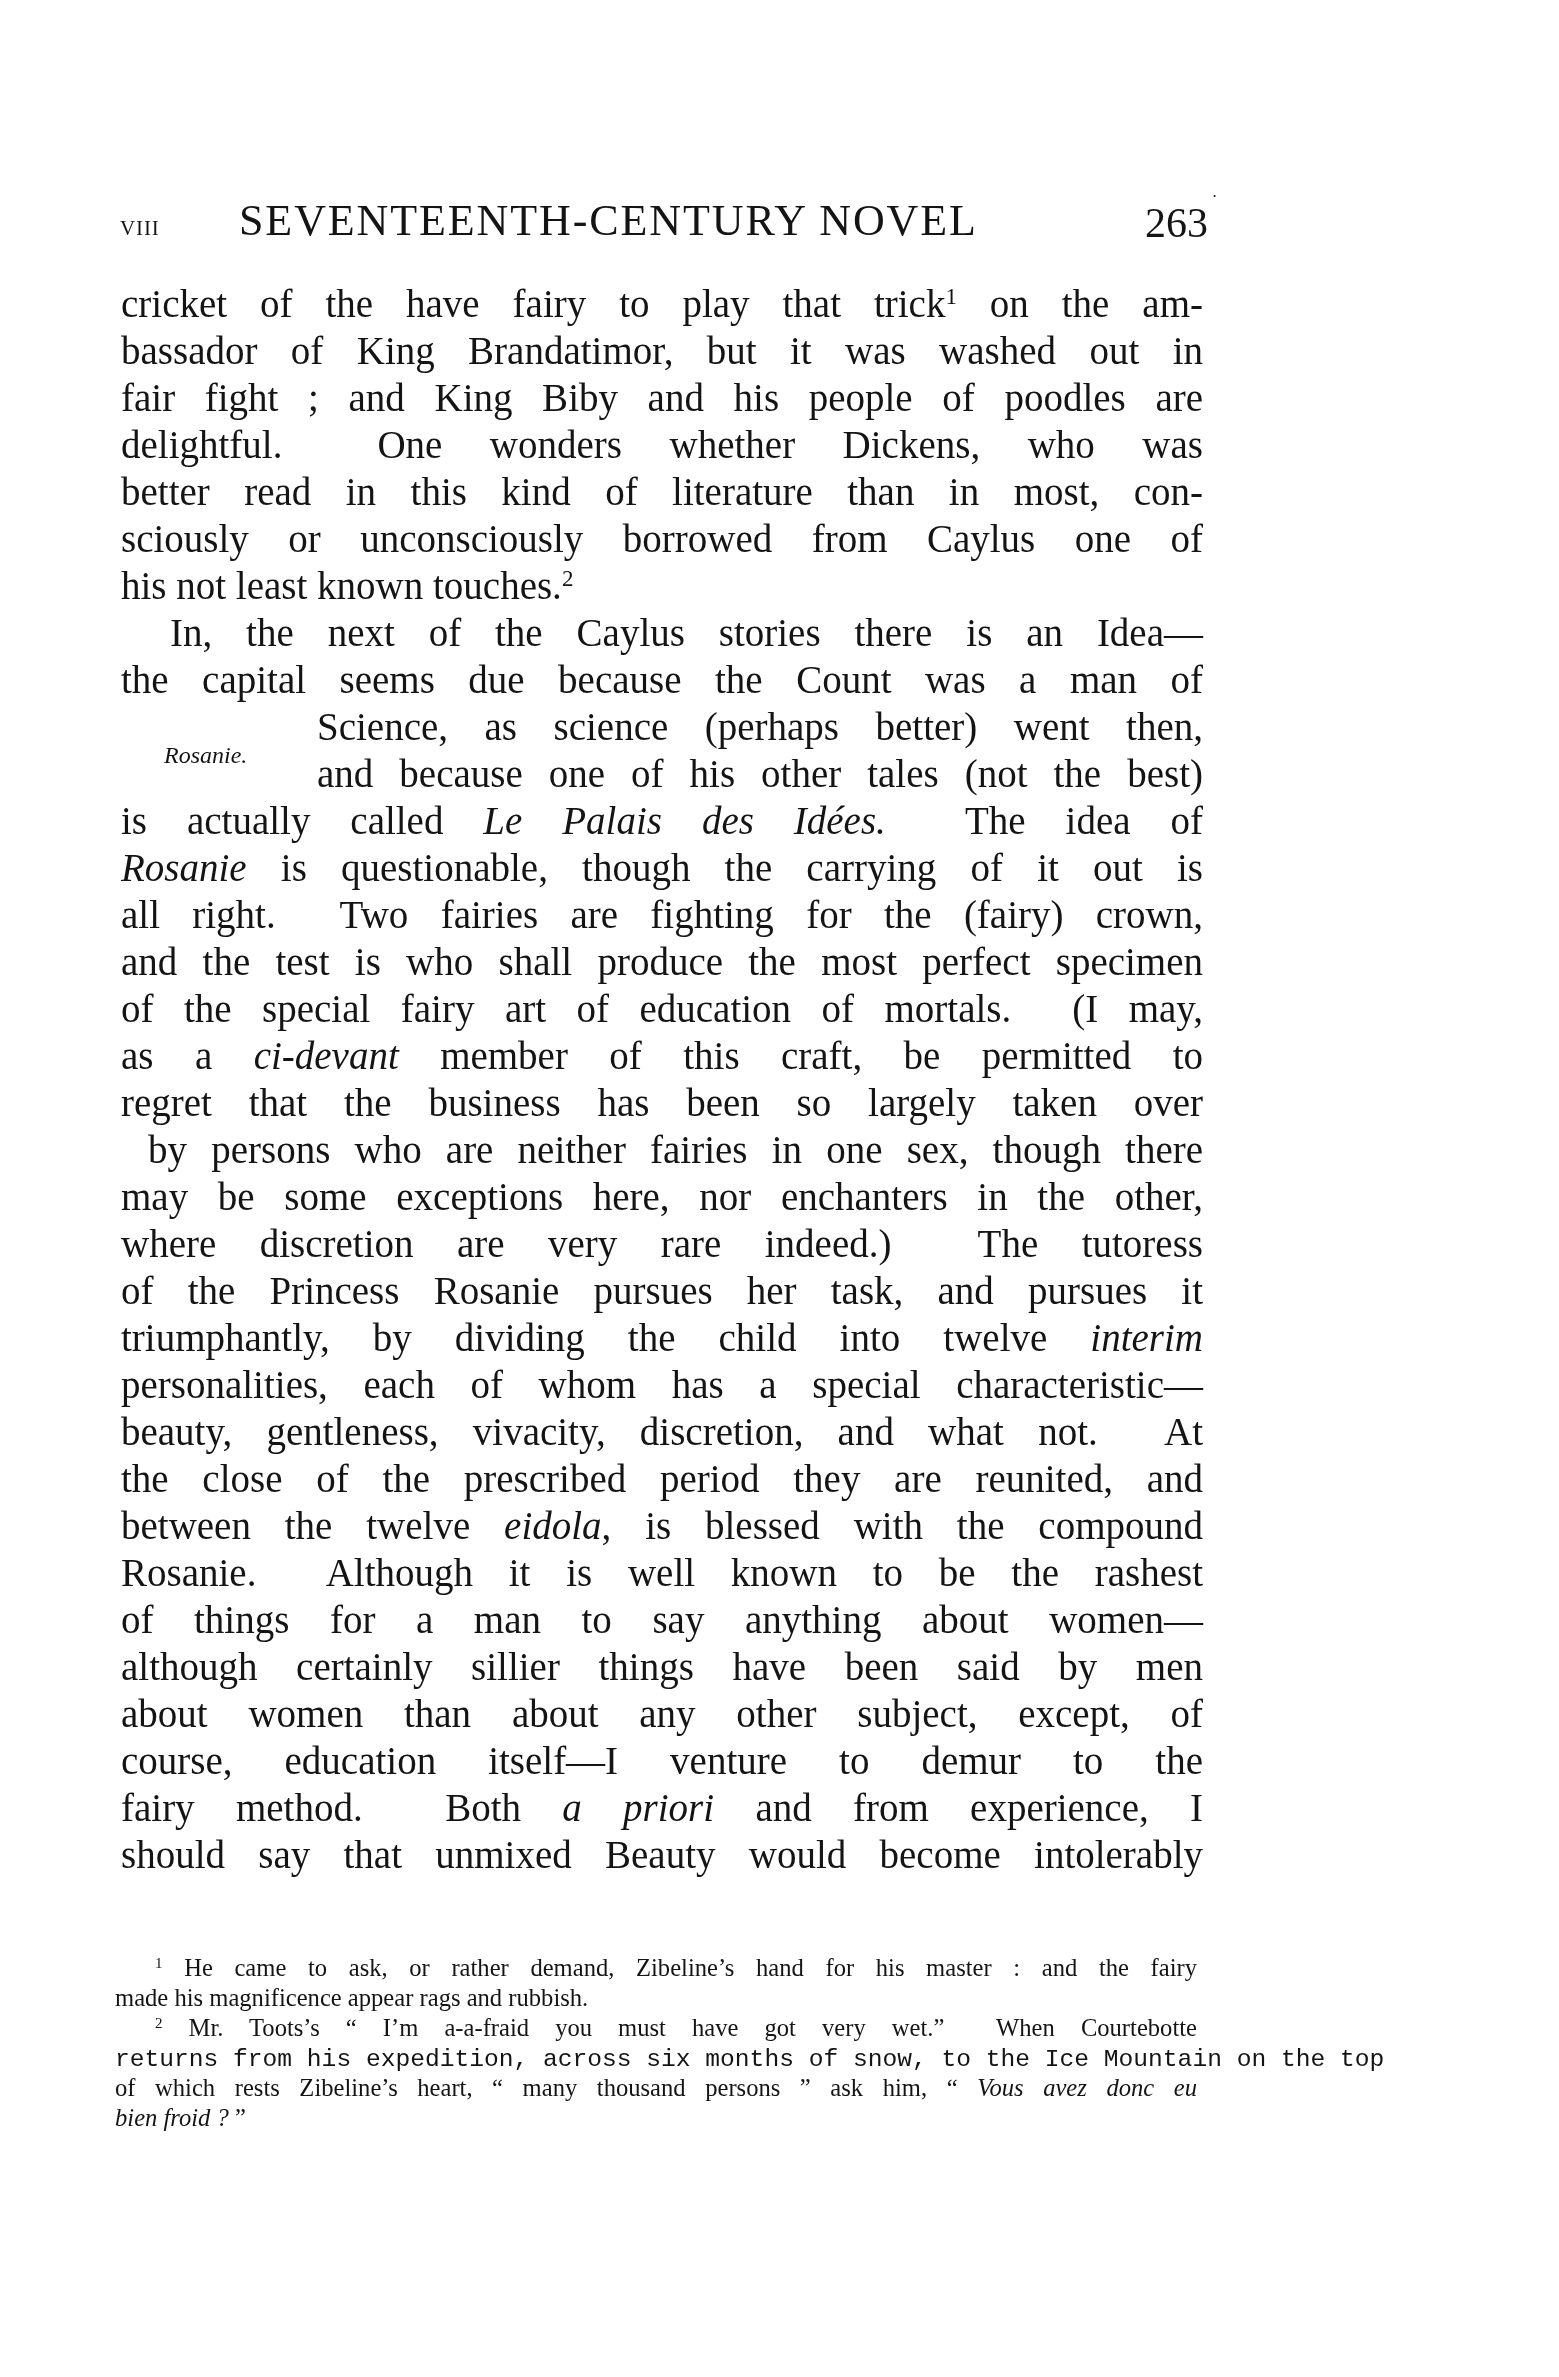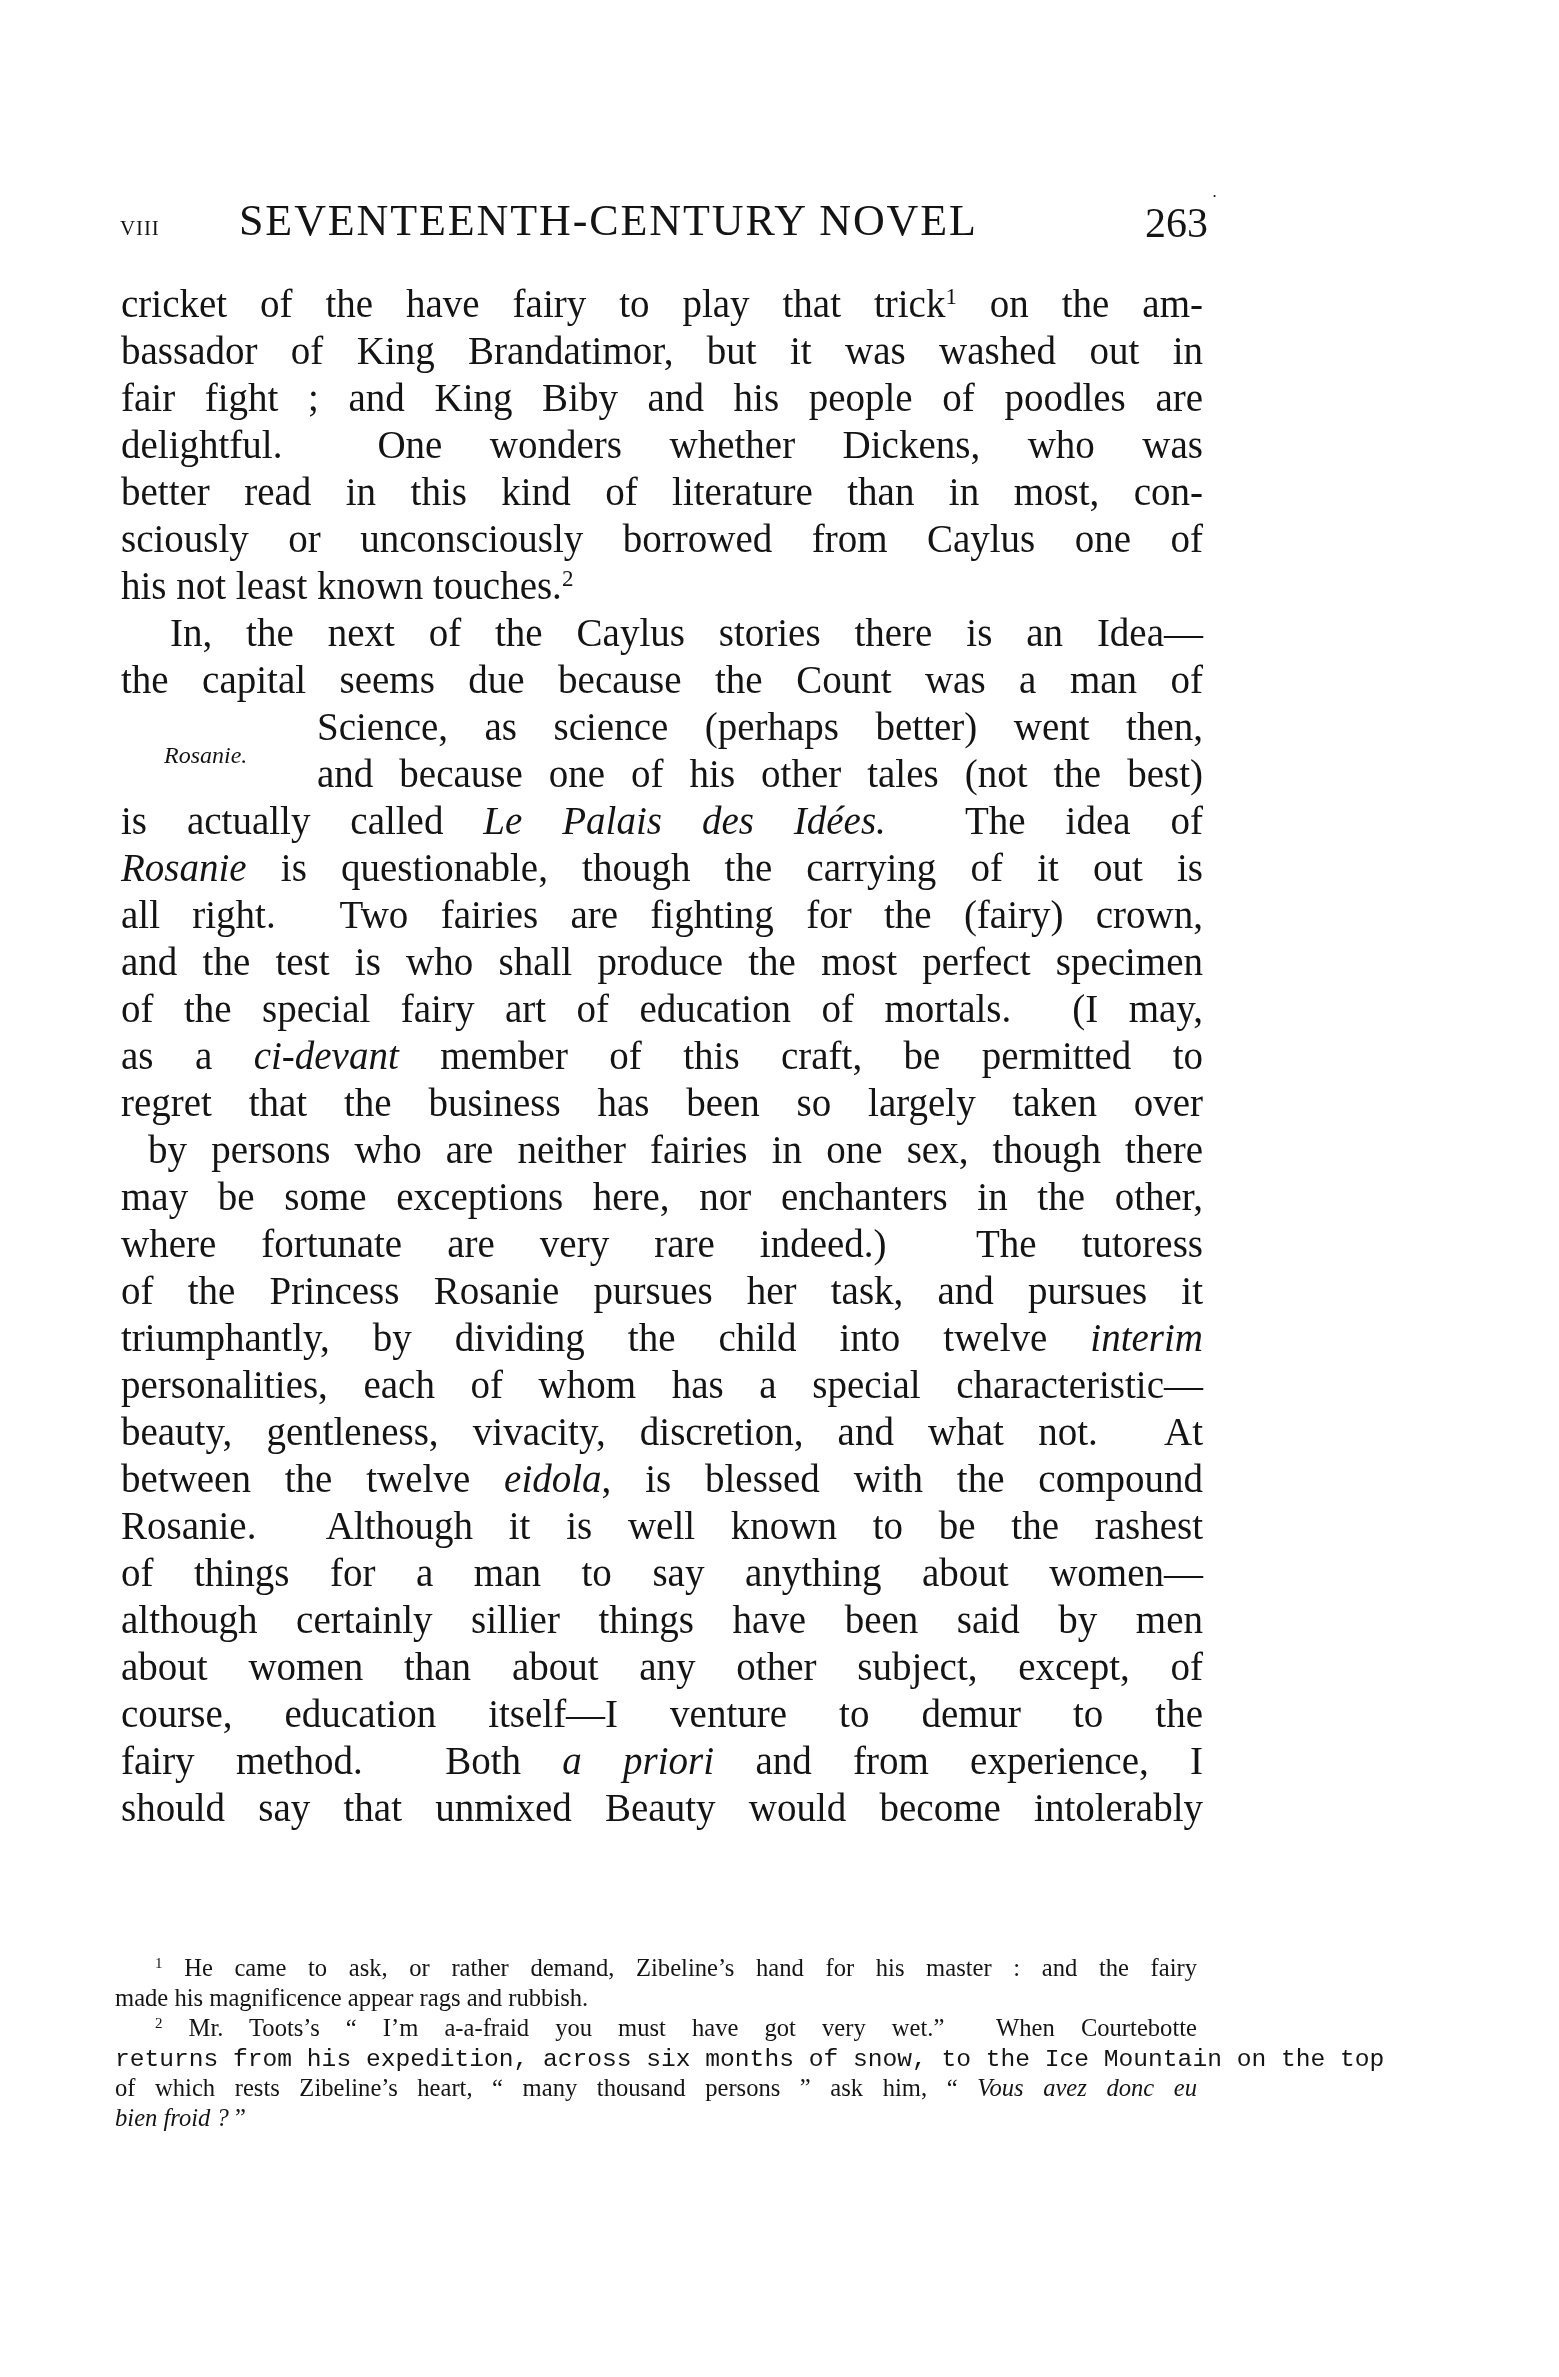--- a/index.html
+++ b/index.html
@@ -56,25 +56,26 @@
     <span class="line side"><span style="white-space: pre;">and because one of his other tales (not the best)</span></span>
     <span class="line"><span style="white-space: pre;">is actually called </span><i style="white-space: pre;">Le Palais des Idées.</i><span style="white-space: pre;">  The idea of</span></span>
     <span class="line"><i style="white-space: pre;">Rosanie</i><span style="white-space: pre;"> is questionable, though the carrying of it out is</span></span>
     <span class="line"><span style="white-space: pre;">all right.  Two fairies are fighting for the (fairy) crown,</span></span>
     <span class="line"><span style="white-space: pre;">and the test is who shall produce the most perfect specimen</span></span>
     <span class="line"><span style="white-space: pre;">of the special fairy art of education of mortals.  (I may,</span></span>
     <span class="line"><span style="white-space: pre;">as a </span><i style="white-space: pre;">ci-devant</i><span style="white-space: pre;"> member of this craft, be permitted to</span></span>
     <span class="line"><span style="white-space: pre;">regret that the business has been so largely taken over</span></span>
     <span class="line"><span style="white-space: pre; margin-left: 27px;">by persons who are neither fairies in one sex, though there</span></span>
     <span class="line"><span style="white-space: pre;">may be some exceptions here, nor enchanters in the other,</span></span>
-    <span class="line"><span style="white-space: pre;">where fortunate are very rare indeed.)  The tutoress</span></span>
+    <span class="line"><span style="white-space: pre;">where discretion are very rare indeed.)  The tutoress</span></span>
     <span class="line"><span style="white-space: pre;">of the Princess Rosanie pursues her task, and pursues it</span></span>
     <span class="line"><span style="white-space: pre; margin-top: 32px;">triumphantly, by dividing the child into twelve </span><i style="white-space: pre;">interim</i></span>
     <span class="line"><span style="white-space: pre;">personalities, each of whom has a special characteristic—</span></span>
     <span class="line"><span style="white-space: pre;">beauty, gentleness, vivacity, discretion, and what not.  At</span></span>
+    <span class="line"><span style="white-space: pre;">the close of the prescribed period they are reunited, and</span></span>
     <span class="line"><span style="white-space: pre;">between the twelve </span><i style="white-space: pre;">eidola</i><span style="white-space: pre;">, is blessed with the compound</span></span>
     <span class="line"><span style="white-space: pre;">Rosanie.  Although it is well known to be the rashest</span></span>
     <span class="line"><span style="white-space: pre;">of things for a man to say anything about women—</span></span>
     <span class="line"><span style="white-space: pre;">although certainly sillier things have been said by men</span></span>
     <span class="line"><span style="white-space: pre;">about women than about any other subject, except, of</span></span>
     <span class="line"><span style="white-space: pre;">course, education itself—I venture to demur to the</span></span>
     <span class="line"><span style="white-space: pre;">fairy method.  Both </span><i style="white-space: pre;">a priori</i><span style="white-space: pre;"> and from experience, I</span></span>
     <span class="line"><span style="white-space: pre;">should say that unmixed Beauty would become intolerably</span></span>
   </div>
 

